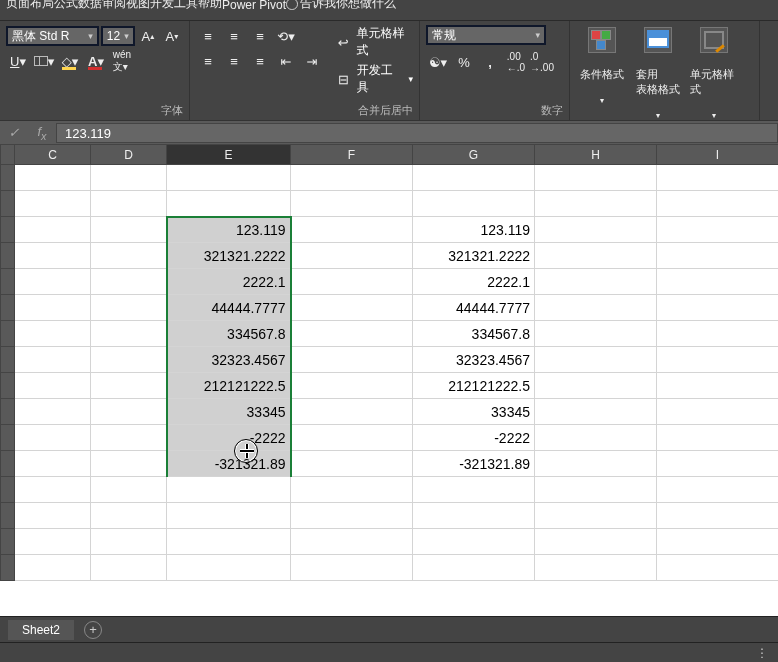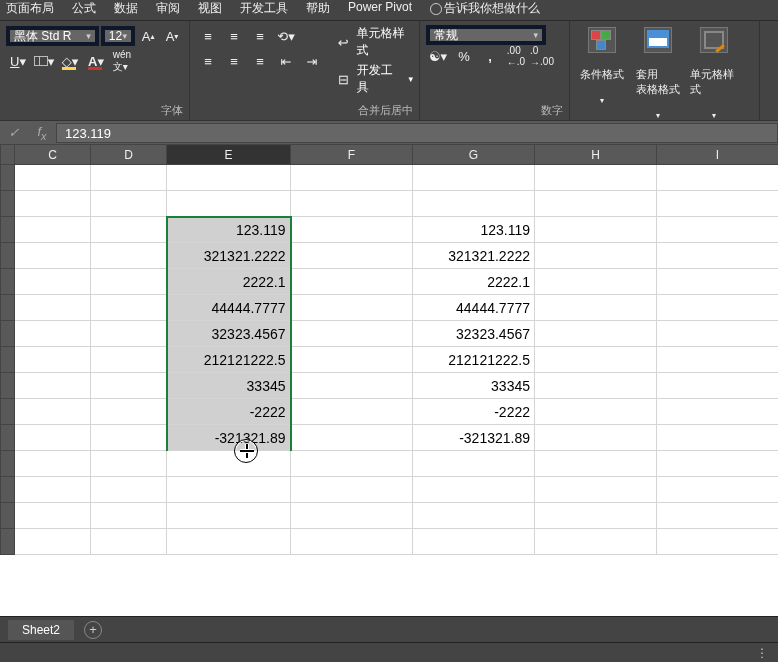--- a/index.html
+++ b/index.html
@@ -1,30 +1,30 @@
 <!DOCTYPE html>
 <html><head>
 <meta charset="utf-8">
 <style>
   * { box-sizing: border-box; margin: 0; padding: 0; }
   body { font-family: "Microsoft YaHei", Arial, sans-serif; font-size: 12px; background: #444; width: 778px; height: 662px; overflow: hidden; color: #fff; }
   
   
-  .menubar { height: 20px; background: #444; display: flex; align-items: flex-start; padding: 0 6px; gap: 18px; }
+  .menubar { height: 20px; background: #444; display: flex; align-items: flex-end; padding: 8px 6px; }
   .menubar span { color: #eee; font-size: 12px; cursor: pointer; }
   .menubar .tell { display: flex; align-items: center; gap: 2px; color: #ccc; font-size: 11px; }
   .tell-bulb { width: 12px; height: 12px; display: inline-block; border: 1px solid #ccc; border-radius: 50% 50% 48% 48%; position: relative; }
   
   
   .ribbon { background: #444; height: 100px; border-top: 1px solid #2a2a2a; display: flex; }
   .ribbon-group { border-right: 1px solid #333; padding: 4px 6px 2px 6px; display: flex; flex-direction: column; justify-content: space-between; }
   .group-label { text-align: right; font-size: 11px; color: #bbb; padding-top: 3px; }
   .group-body { flex: 1; display: flex; gap: 4px; }
   
-  .combo { background: #666; border: 4px solid #0f172a; color: #fff; font-size: 12px; display: flex; align-items: center; padding: 2px 4px; justify-content: space-between; height: 20px; }
+  .combo { background: #666; border: 2px solid #0f172a; color: #fff; font-size: 12px; display: flex; align-items: center; padding: 2px 4px; justify-content: space-between; height: 20px; }
   .combo .arrow { font-size: 9px; color: #ccc; }
   .btn-s { width: 24px; height: 22px; display: flex; align-items: center; justify-content: center; color: #eee; font-size: 13px; cursor: pointer; }
   
   .font-group { width: 190px; }
   .align-group { width: 230px; }
   .number-group { width: 150px; }
   .styles-group { width: 190px; }
   
   .row { display: flex; align-items: center; gap: 2px; }
   
@@ -153,21 +153,21 @@
           <div class="btn-s">⊟</div>
           <span>开发工具</span>
           <span class="arrow" style="font-size:9px;margin-left:4px">▾</span>
         </div>
       </div>
     </div>
     <div class="group-label">合并后居中</div>
   </div>
 
   <div class="ribbon-group number-group">
-    <div class="group-body" style="flex-direction:column;gap:0;">
+    <div class="group-body" style="flex-direction:column;gap:6px;">
       <div class="combo" style="width:120px;">
         <span>常规</span>
           <span class="arrow">▾</span>
       </div>
       <div class="row">
         <div class="btn-s">☯▾</div>
         <div class="btn-s">%</div>
         <div class="btn-s">
             <b>,</b>
           </div>
@@ -298,20 +298,30 @@
           <td class="selected sel-border-left sel-border-right">44444.7777</td>
           <td></td>
           <td>44444.7777</td>
           <td></td>
           <td></td>
         </tr>
         <tr>
           <td style="background: rgb(89, 89, 89); border-color: rgb(68, 68, 68);"></td>
           <td></td>
           <td></td>
+          <td class="selected sel-border-left sel-border-right">334567.8</td>
+          <td></td>
+          <td>334567.8</td>
+          <td></td>
+          <td></td>
+        </tr>
+        <tr>
+          <td style="background: rgb(89, 89, 89); border-color: rgb(68, 68, 68);"></td>
+          <td></td>
+          <td></td>
           <td class="selected sel-border-left sel-border-right">32323.4567</td>
           <td></td>
           <td>32323.4567</td>
           <td></td>
           <td></td>
         </tr>
         <tr>
           <td style="background: rgb(89, 89, 89); border-color: rgb(68, 68, 68);"></td>
           <td></td>
           <td></td>

